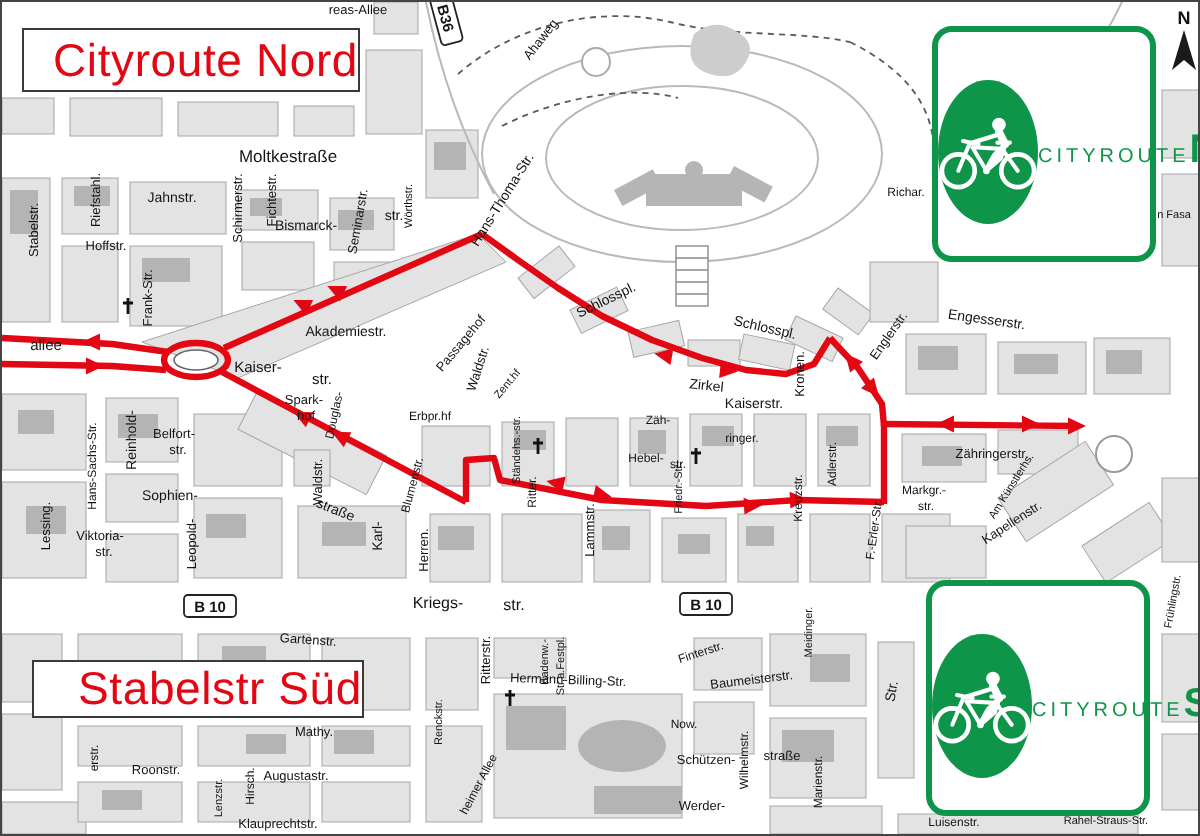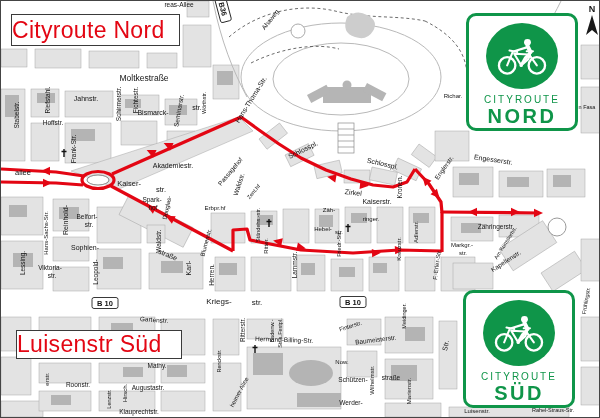--- a/index.html
+++ b/index.html
@@ -8,27 +8,27 @@
          border:1px solid #444;box-sizing:border-box;
          font-family:"Liberation Sans", sans-serif;}
   #map-svg{position:absolute;left:0;top:0;}
   .blk{fill:#e3e3e3;stroke:#a6a6a6;stroke-width:.5;}
   .bld{fill:#b4b4b4;stroke:none;}
   .route{fill:none;stroke:var(--red);stroke-width:3.2;stroke-linejoin:round;}
   .rdline{stroke:#b9b9b9;fill:none;stroke-width:1;}
   .dashpath{stroke:#5a5a5a;stroke-width:.9;stroke-dasharray:3,2.6;fill:none;}
   text{fill:var(--ink);}
   .title-box{position:absolute;background:#fff;border:1px solid #3a3a3a;
-             display:flex;align-items:center;justify-content:flex-start;
+             display:flex;align-items:center;justify-content:flex-end;
              color:var(--red);font-size:23px;letter-spacing:.3px;white-space:nowrap;}
   #title-nord{left:10px;top:13px;width:167px;height:30px;}
   #title-sued{left:15px;top:329px;width:164px;height:27px;}
   .sign-card{position:absolute;width:112px;height:118px;background:#fff;
              border:3px solid var(--green);border-radius:10px;box-sizing:border-box;
-             display:flex;flex-direction:column;align-items:center;padding-top:7px;}
+             display:flex;flex-direction:row;align-items:center;padding-top:7px;}
   #sign-nord{left:465px;top:12px;}
   #sign-sued{left:462px;top:289px;}
   .sign-circle{width:72px;height:72px;border-radius:50%;background:var(--green);
                display:flex;align-items:center;justify-content:center;}
   .sign-line1{margin-top:5px;font-size:10px;letter-spacing:2px;color:var(--green);}
   .sign-line2{font-size:20px;font-weight:bold;letter-spacing:2.5px;color:var(--green);}
   .bike{stroke:#fff;fill:none;stroke-linecap:round;stroke-linejoin:round;}
 </style>
 </head>
 <body>
@@ -355,21 +355,21 @@
         <text text-anchor="middle" font-size="5.5" transform="translate(587,300) rotate(-80)">Frühlingstr.</text>
       </g>
 
     <polygon points="591,14 585,34 591,29 597,34" fill="#1a1a1a"></polygon>
   </svg>
 
   <div class="title-box" id="title-nord">
     <span>Cityroute Nord</span>
   </div>
   <div class="title-box" id="title-sued">
-    <span>Luisenstr Süd</span>
+    <span>Stabelstr Süd</span>
   </div>
 
   <div class="sign-card" id="sign-nord">
     <div class="sign-circle">
       <svg class="bike" width="50" height="40" viewBox="0 0 64 48">
         <circle cx="13" cy="36" r="10.5" stroke-width="3"></circle>
         <circle cx="51" cy="36" r="10.5" stroke-width="3"></circle>
         <path d="M13,36 L20,19 M16,17 L26,19" stroke-width="2.6"></path>
         <path d="M22,21 L31,36 L41,22 L51,36 M41,22 L22,21" stroke-width="2.6"></path>
         <circle cx="31" cy="36" r="2.2" fill="#fff" stroke="none"></circle>

